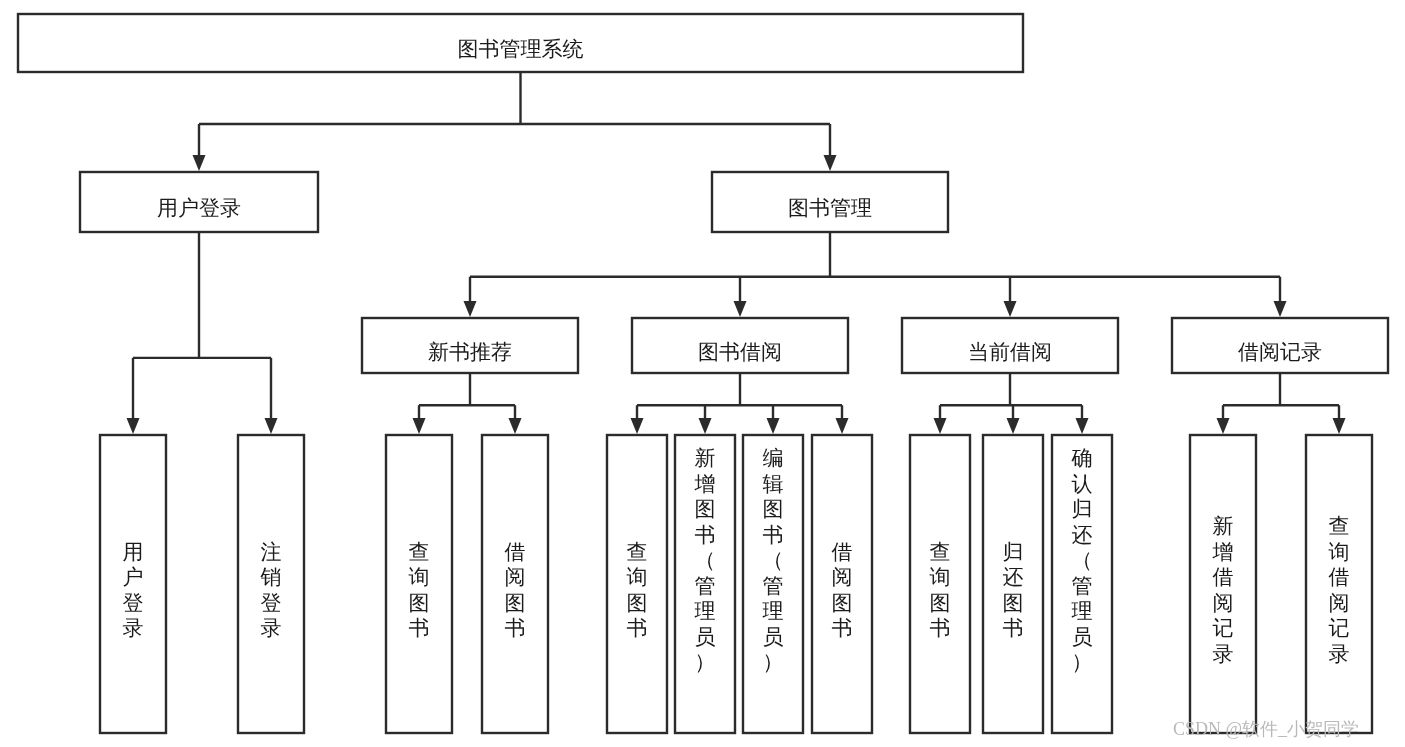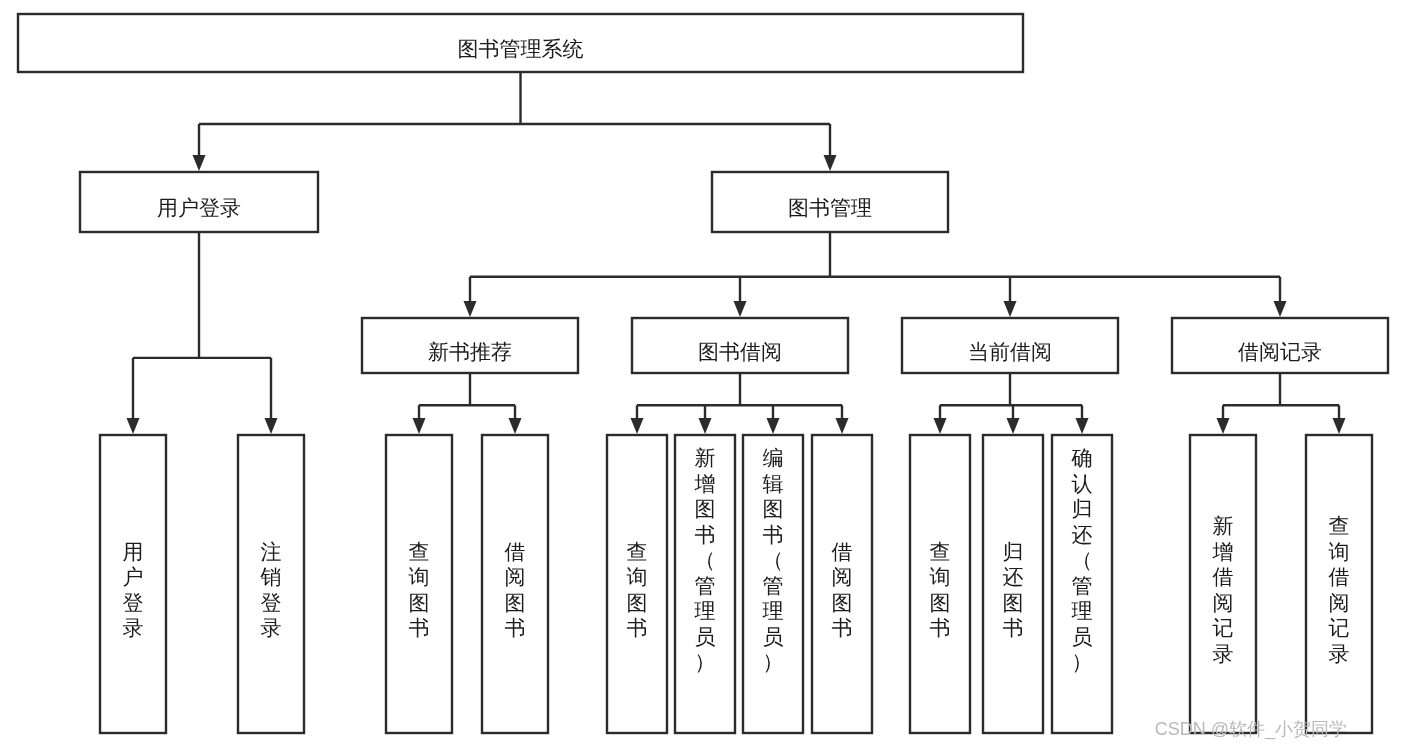--- a/index.html
+++ b/index.html
@@ -44,23 +44,23 @@
   }
   .node-label {
     fill: #1b1b1b;
     font-family: "DejaVu Sans", "Liberation Sans", sans-serif;
     font-size: 21px;
     text-anchor: middle;
     dominant-baseline: middle;
   }
   .watermark {
     position: absolute;
-    right: 26px;
+    right: 14px;
     bottom: 6px;
-    font-family: Liberation Sans, sans-serif;
+    font-family: Liberation Serif, serif;
     font-size: 18px;
     color: #b9b9b9;
     white-space: nowrap;
     pointer-events: none;
     user-select: none;
   }
 </style>
 </head>
 <body>
 

